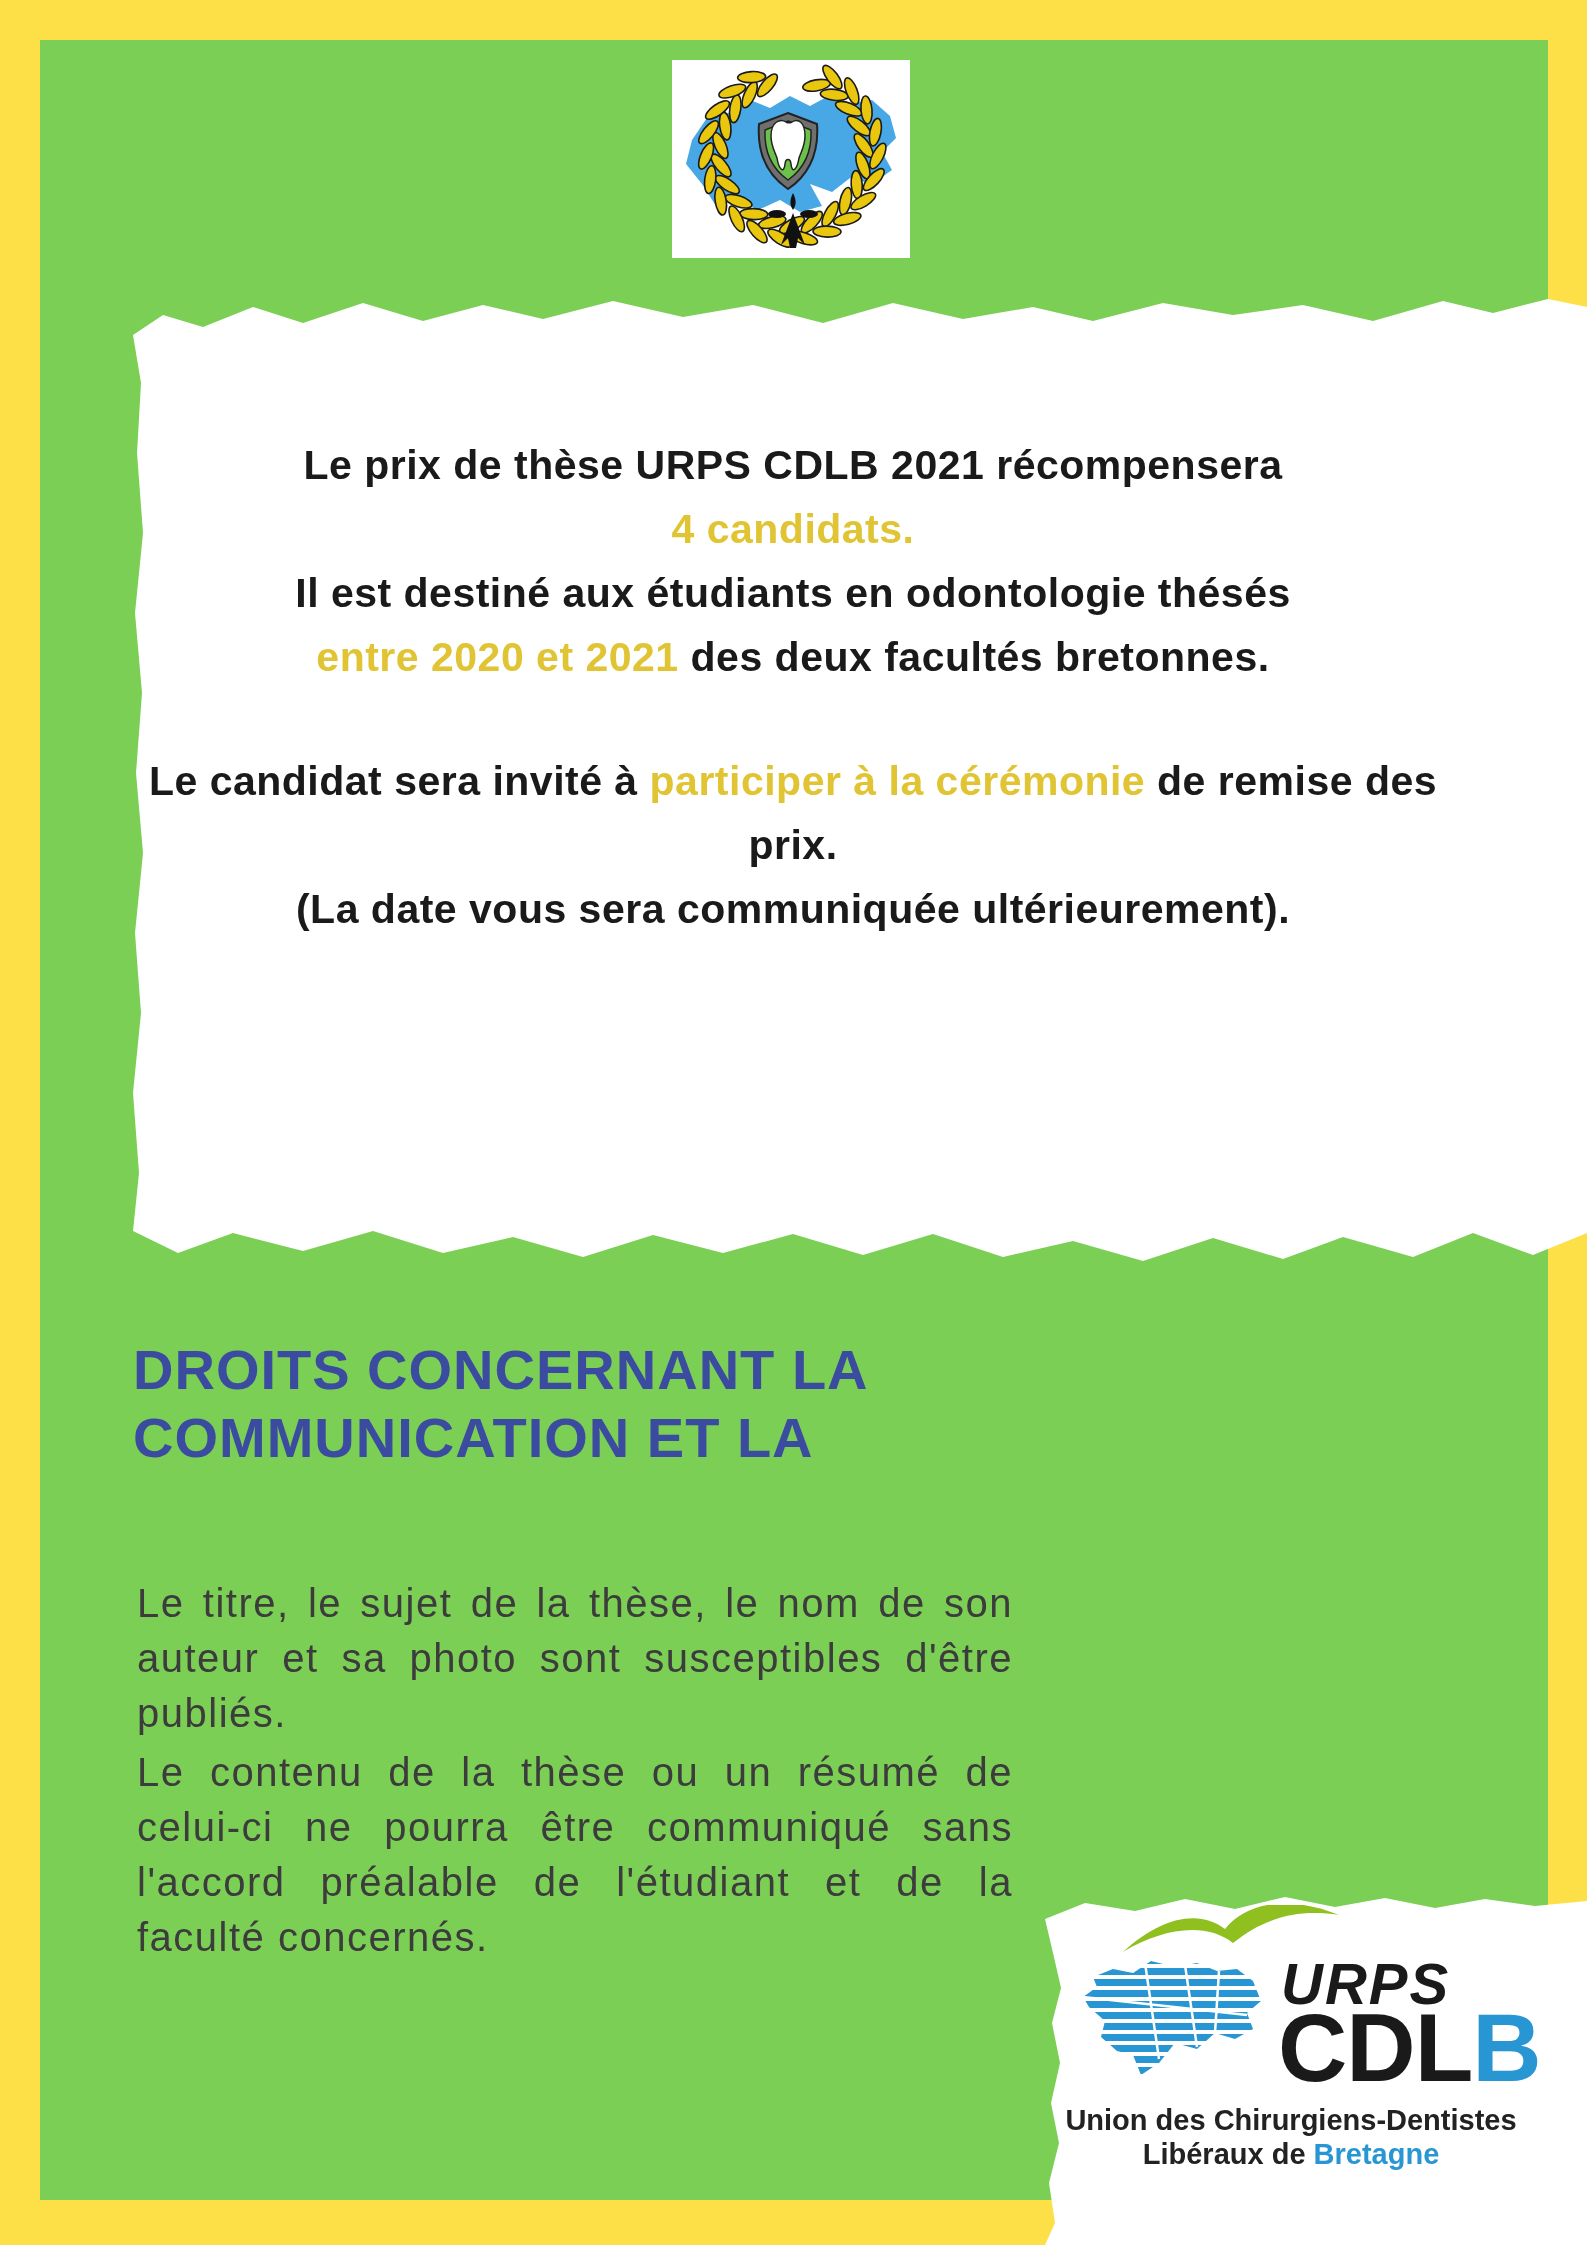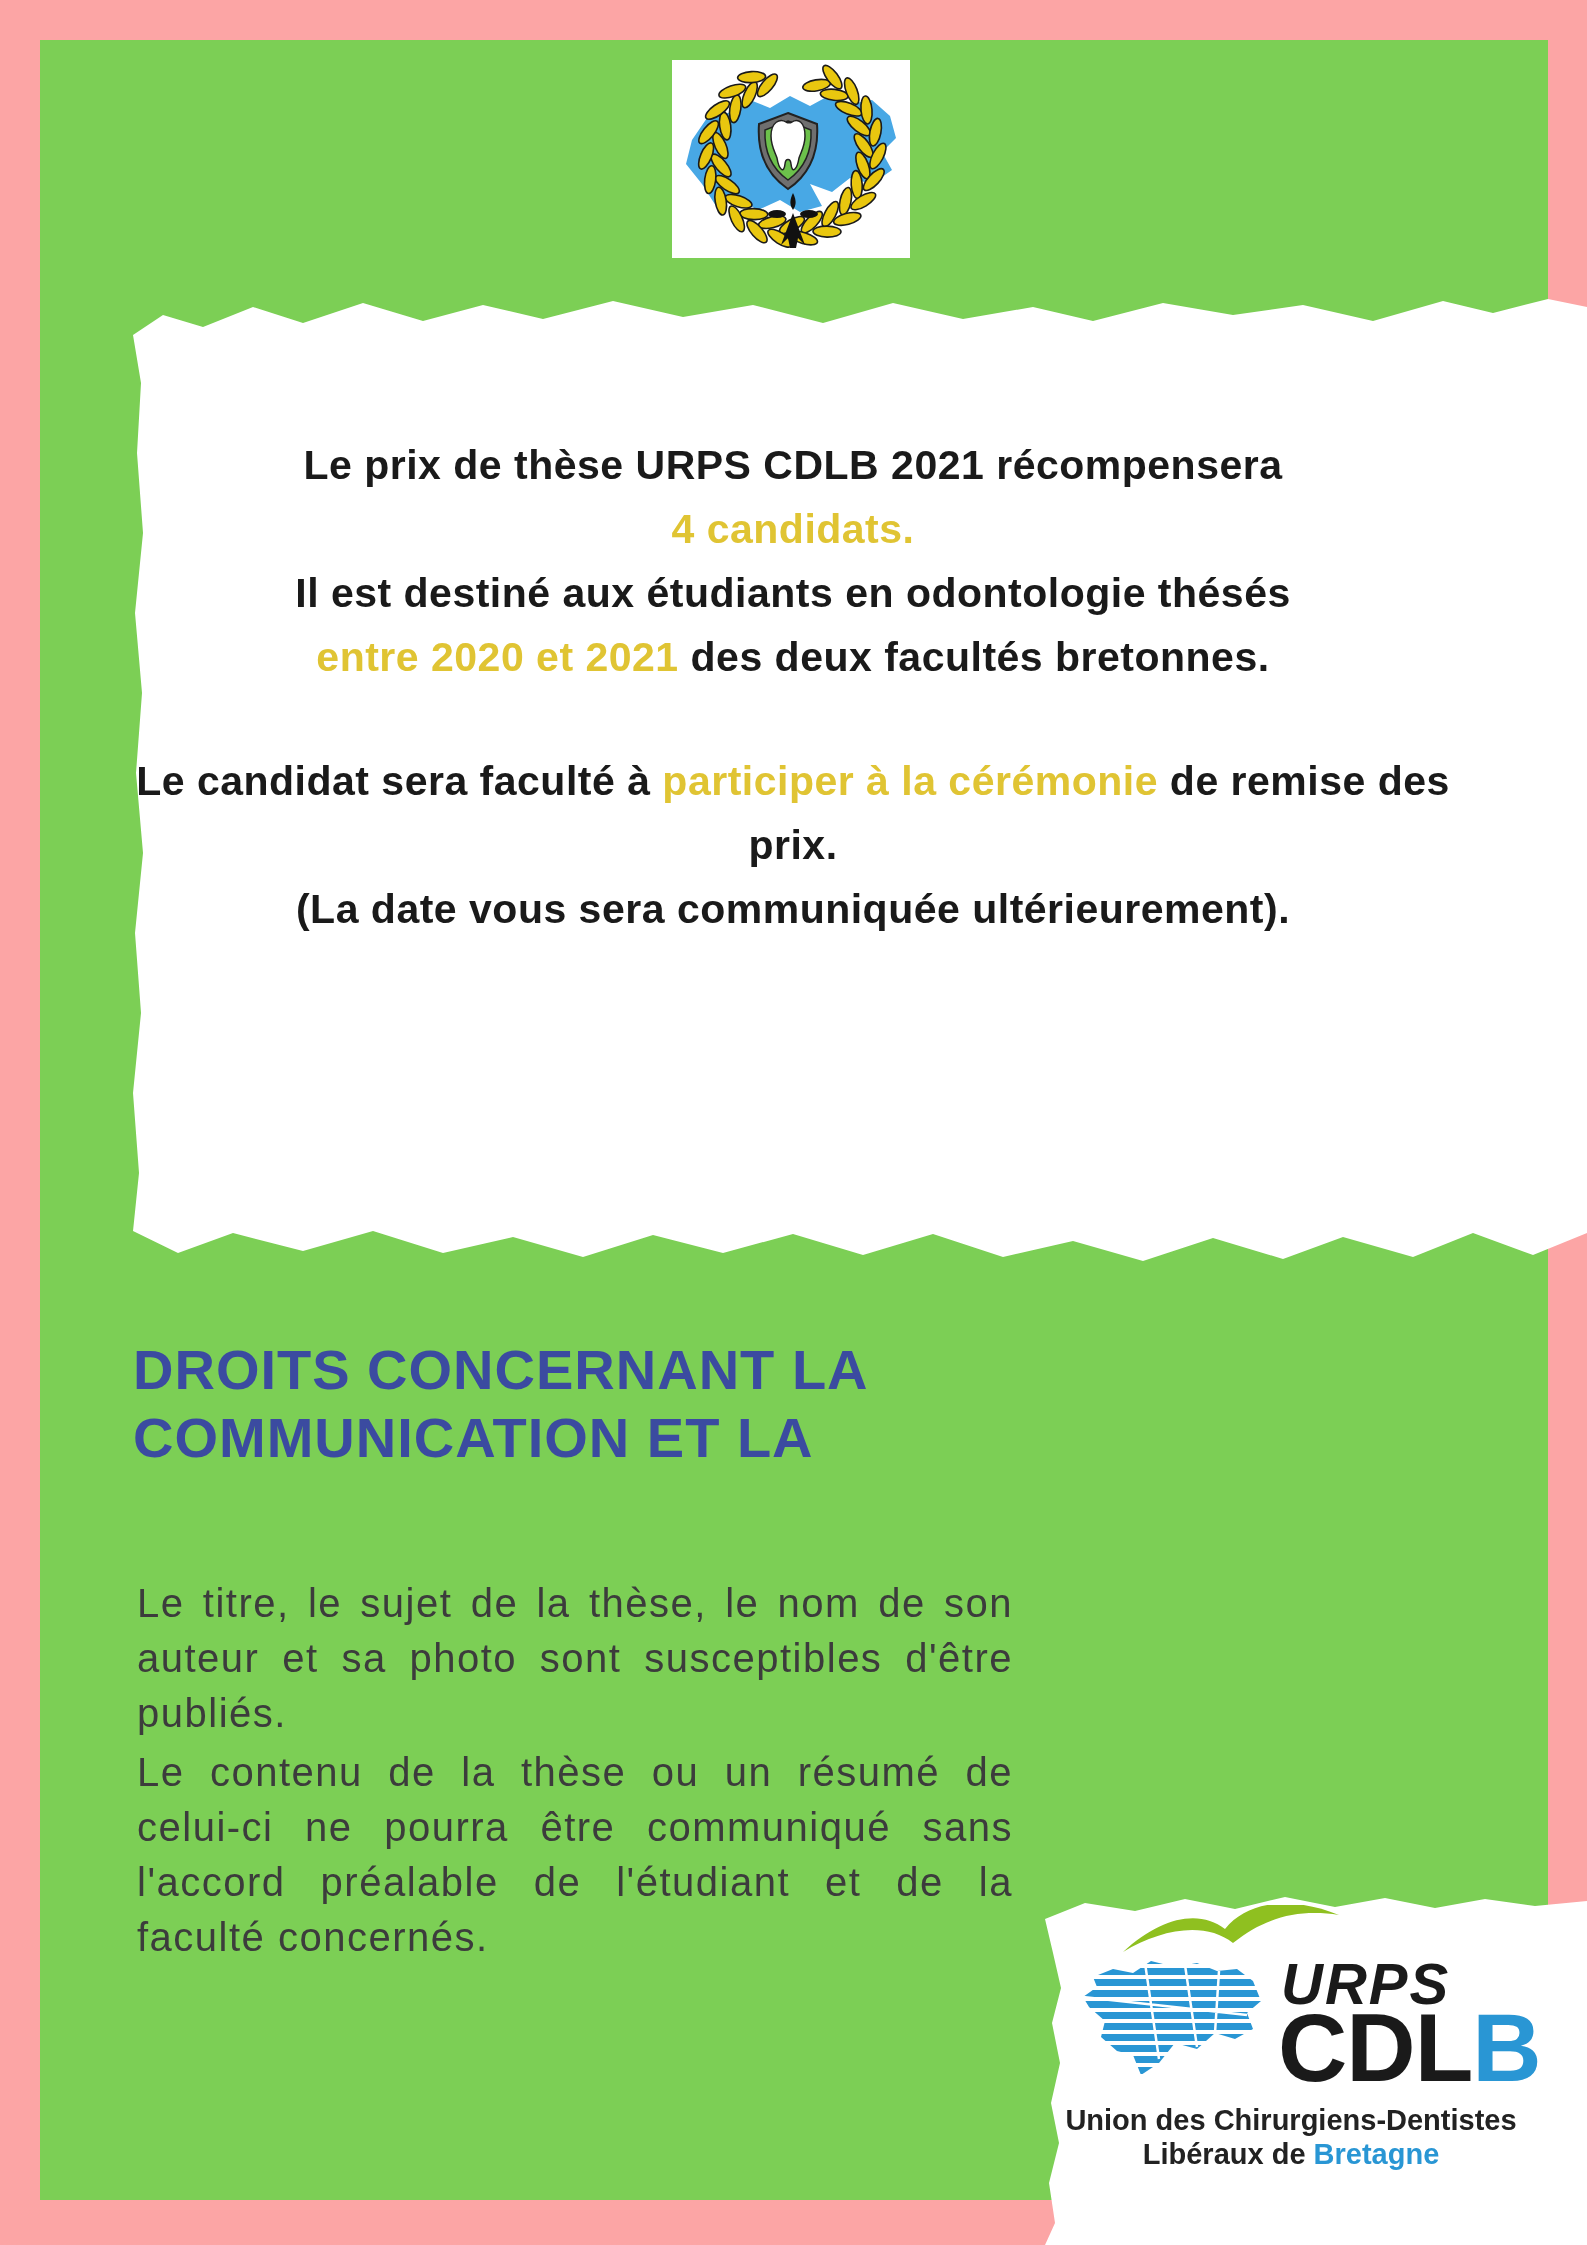--- a/index.html
+++ b/index.html
@@ -1,16 +1,16 @@
 <!DOCTYPE html>
 <html><head>
 <meta charset="utf-8">
 <style>
   html,body{margin:0;padding:0;background:#ffffff;}
-  .page{position:relative;width:1587px;height:2245px;background:#fca5a5;overflow:hidden;
+  .page{position:relative;width:1587px;height:2245px;background:#fde047;overflow:hidden;
         font-family:"Liberation Sans", sans-serif;}
   .green-bg{position:absolute;left:40px;top:40px;width:1508px;height:2160px;background:#7ccf55;}
 
   
   .top-logo-box{position:absolute;left:672px;top:60px;width:238px;height:198px;background:#ffffff;}
   .top-logo-box svg{display:block;width:238px;height:198px;}
 
   
   .main-panel{position:absolute;left:133px;top:293px;width:1454px;height:969px;background:#ffffff;
     clip-path:polygon(0px 42px,30px 22px,70px 34px,120px 14px,170px 30px,230px 10px,290px 28px,350px 12px,
@@ -115,21 +115,21 @@
 
   <div class="main-panel">
     <div class="intro">
       <p class="g1">
         <span>Le prix de thèse URPS CDLB 2021 récompensera</span><br>
         <span class="yellow">4 candidats.</span><br>
         <span>Il est destiné aux étudiants en odontologie thésés</span><br>
         <span class="yellow">entre 2020 et 2021</span><span> des deux facultés bretonnes.</span>
       </p>
       <p class="g3">
-        <span>Le candidat sera faculté à </span><span class="yellow">participer à la cérémonie</span><span> de remise des prix.</span><br>
+        <span>Le candidat sera invité à </span><span class="yellow">participer à la cérémonie</span><span> de remise des prix.</span><br>
         <span>(La date vous sera communiquée ultérieurement).</span>
       </p>
     </div>
   </div>
 
   <div class="heading">
     <div>DROITS CONCERNANT LA</div>
     <div>COMMUNICATION ET LA</div>
   </div>
   <div class="body-text">

